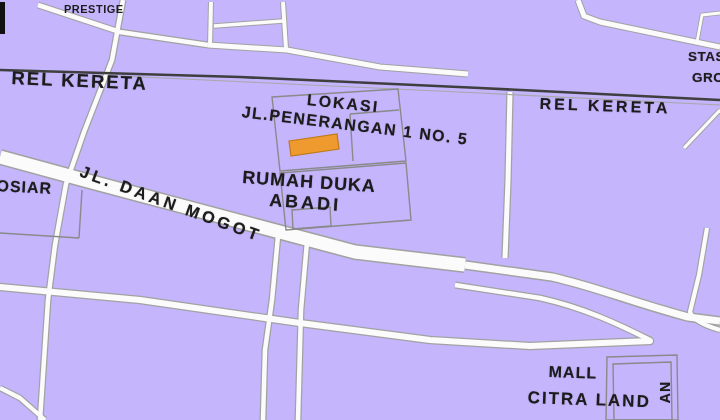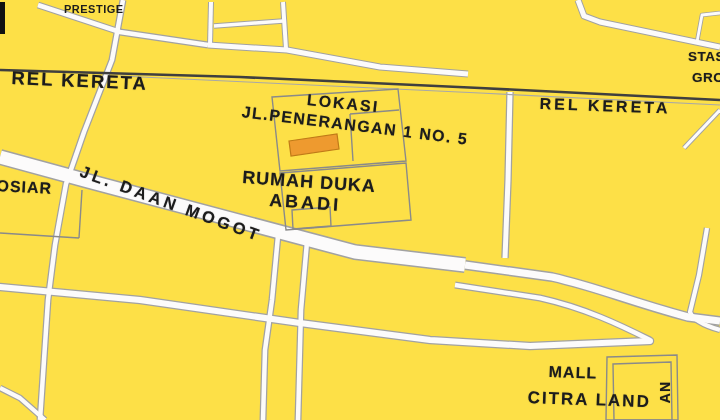--- a/index.html
+++ b/index.html
@@ -1,18 +1,18 @@
 <!DOCTYPE html>
 <html><head>
 <meta charset="utf-8">
 <style>
   html,body{margin:0;padding:0;background:#e9e9e9;}
   #screen{
     position:relative;width:720px;height:420px;overflow:hidden;
-    background:#fde047;font-family:"Liberation Sans",sans-serif;
+    background:#c4b5fd;font-family:"Liberation Sans",sans-serif;
   }
   #map-svg{position:absolute;left:0;top:0;filter:blur(0.45px);}
   .rc{fill:none;stroke:#a2a2a2;}
   .ri{fill:none;stroke:#fcfbfb;}
   .bld{fill:none;stroke:#8a8a8a;stroke-width:1.4;}
   #labels{position:absolute;left:0;top:0;width:720px;height:420px;filter:blur(0.3px);}
   .lbl{
     position:absolute;font-weight:bold;color:#1c1c1c;white-space:nowrap;
     text-shadow:0 0 1px rgba(40,40,40,0.5);transform-origin:left top;
   }

